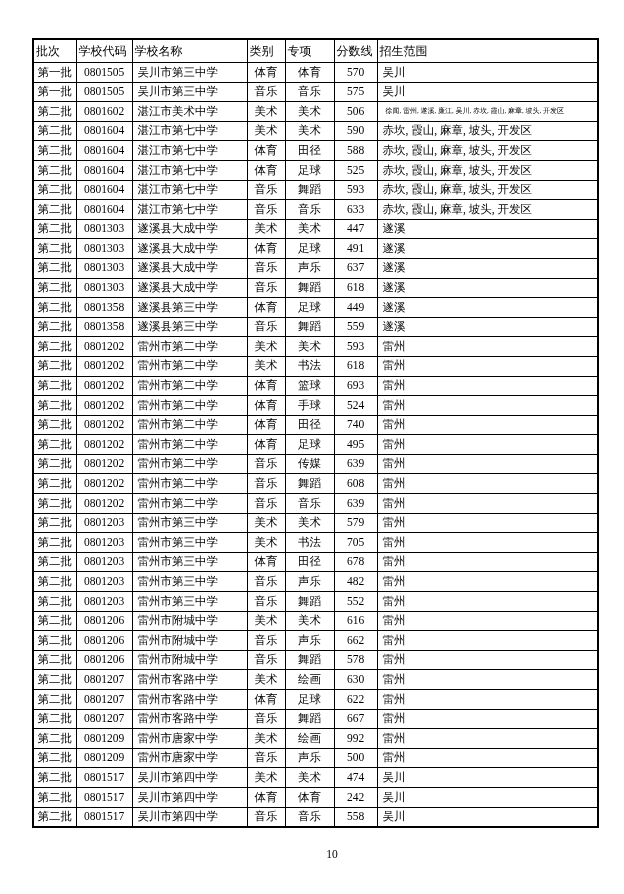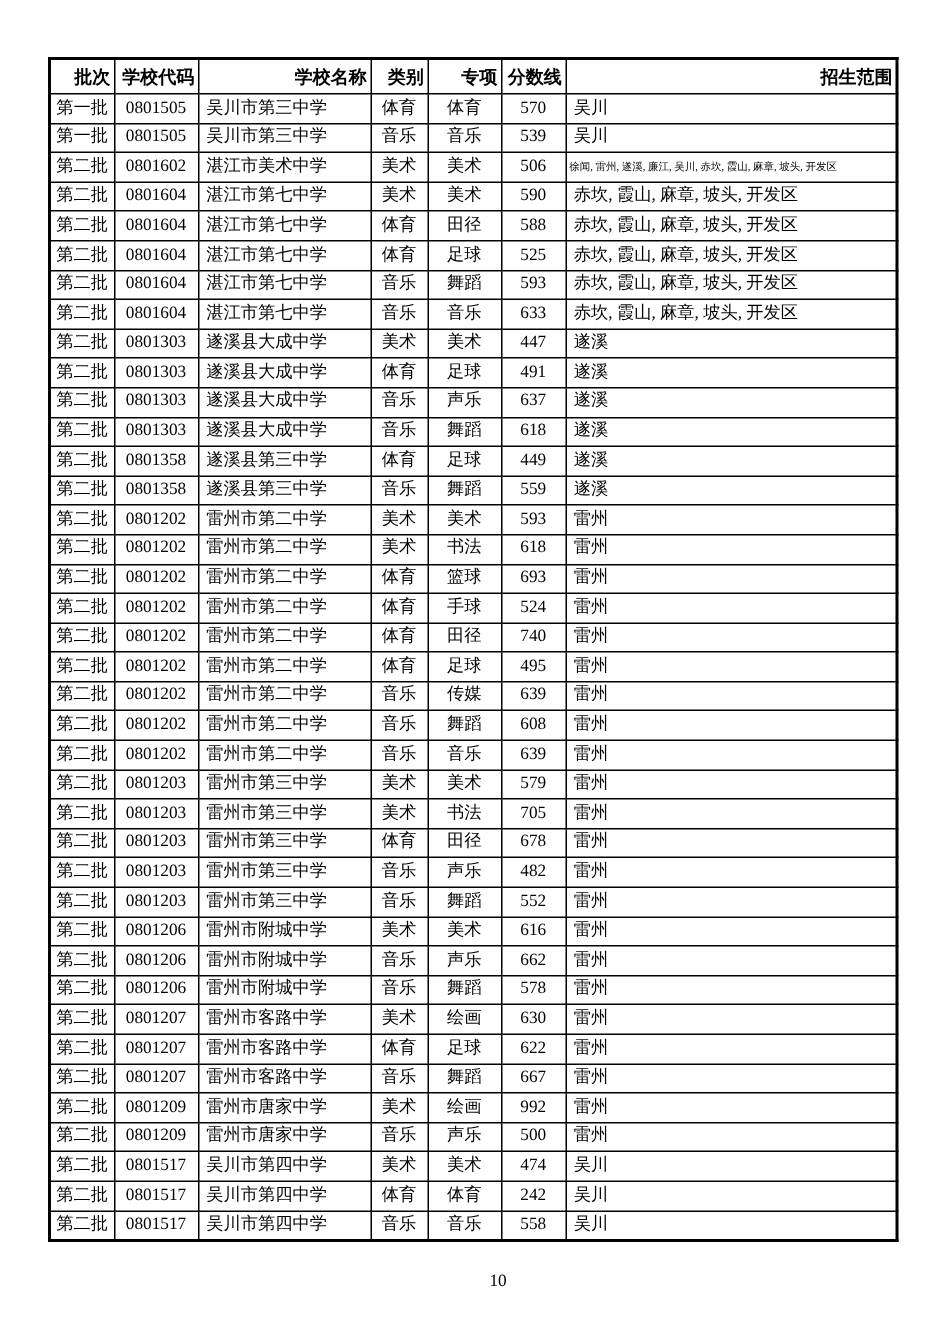--- a/index.html
+++ b/index.html
@@ -29,38 +29,38 @@
   .score-table td {
     border: 1px solid #000000;
     font-size: 11.5px;
     line-height: 1;
     padding: 0 2px;
     white-space: nowrap;
     overflow: hidden;
     vertical-align: middle;
   }
   .score-table th {
-    font-weight: bold;
+    font-weight: normal;
     height: 22px;
-    text-align: right;
+    text-align: left;
     font-size: 12px;
   }
   .score-table td {
     height: 18.6px;
   }
   td.c-batch, td.c-code, td.c-cat, td.c-spec, td.c-score {
     text-align: center;
   }
   td.c-school, td.c-scope {
     text-align: left;
     padding-left: 5px;
   }
   td.c-scope.small {
     font-size: 7px;
-    padding-left: 2px;
+    padding-left: 8px;
   }
   .page-number {
     position: absolute;
     left: 0;
     right: 0;
     top: 848px;
     text-align: center;
     font-size: 11.5px;
     font-family: "Liberation Serif", "DejaVu Serif", serif;
     padding-left: 40px;
@@ -100,21 +100,21 @@
           <td class="c-spec">体育</td>
           <td class="c-score">570</td>
           <td class="c-scope">吴川</td>
         </tr>
         <tr>
           <td class="c-batch">第一批</td>
           <td class="c-code">0801505</td>
           <td class="c-school">吴川市第三中学</td>
           <td class="c-cat">音乐</td>
           <td class="c-spec">音乐</td>
-          <td class="c-score">539</td>
+          <td class="c-score">575</td>
           <td class="c-scope">吴川</td>
         </tr>
         <tr>
           <td class="c-batch">第二批</td>
           <td class="c-code">0801602</td>
           <td class="c-school">湛江市美术中学</td>
           <td class="c-cat">美术</td>
           <td class="c-spec">美术</td>
           <td class="c-score">506</td>
           <td class="c-scope small">徐闻, 雷州, 遂溪, 廉江, 吴川, 赤坎, 霞山, 麻章, 坡头, 开发区</td>

